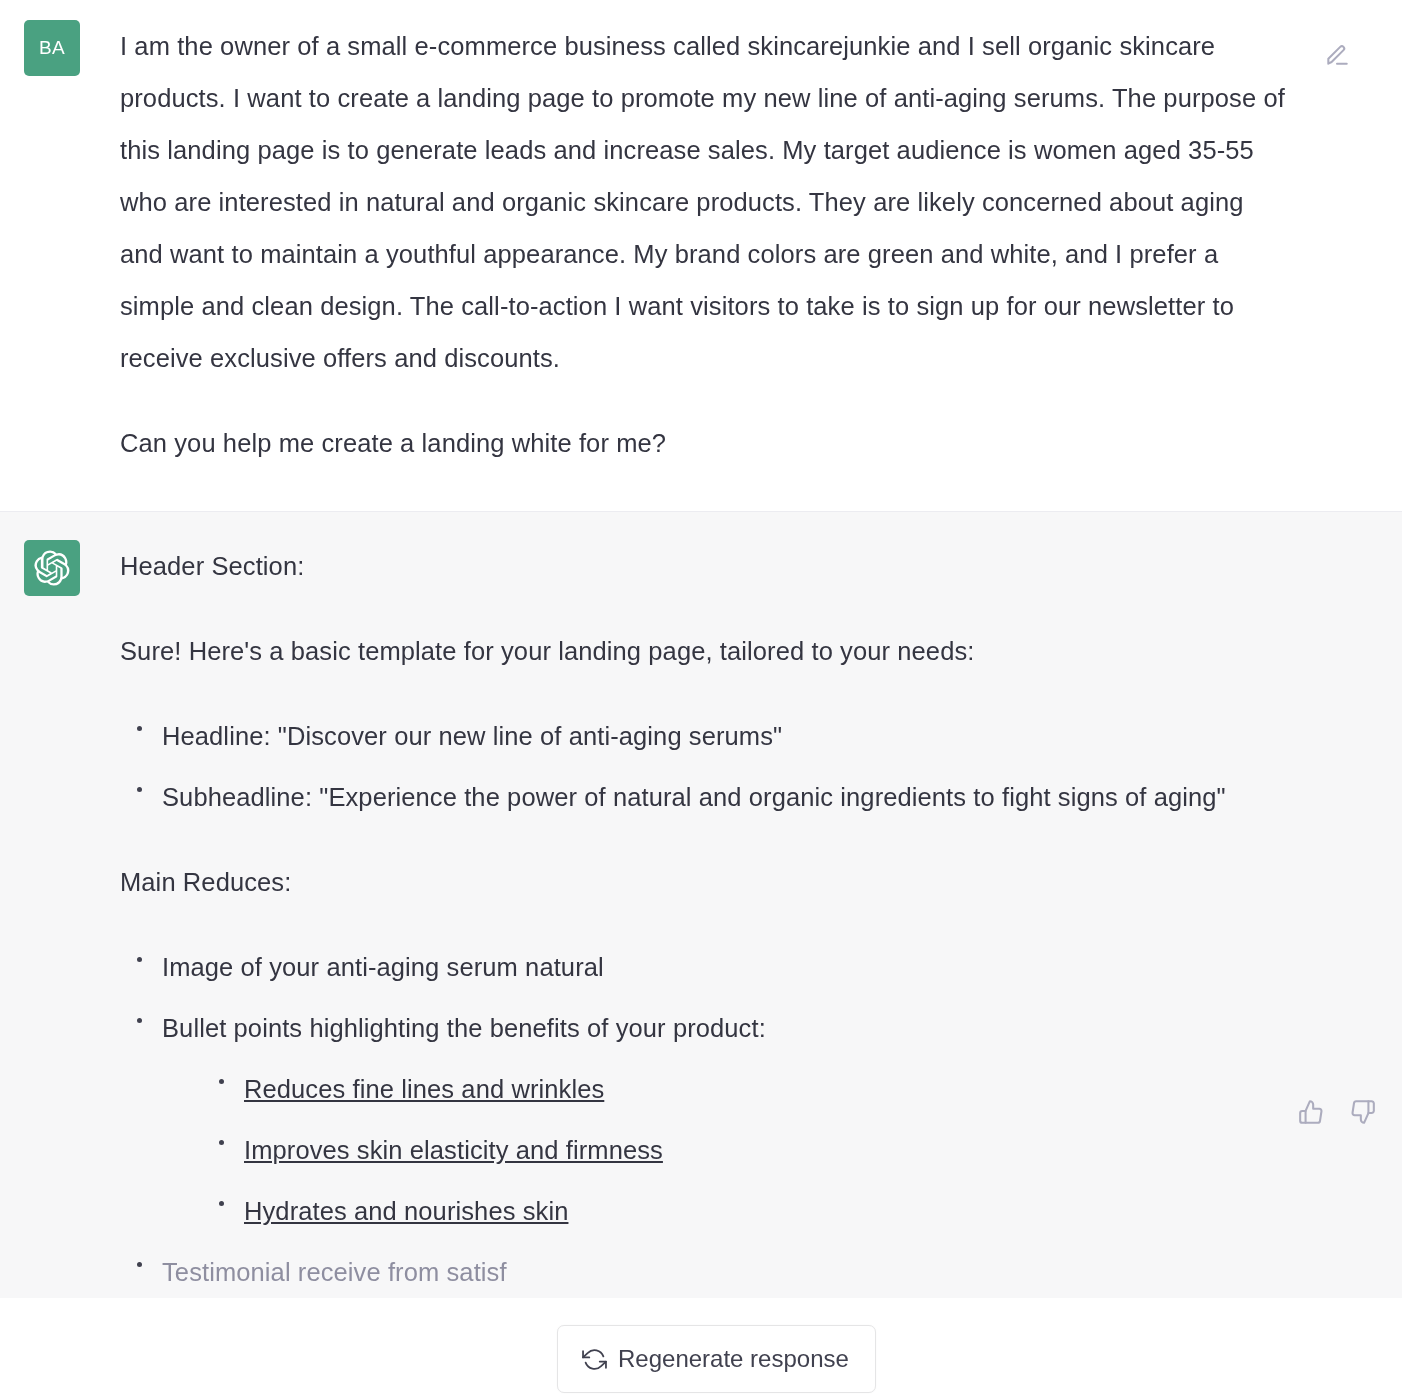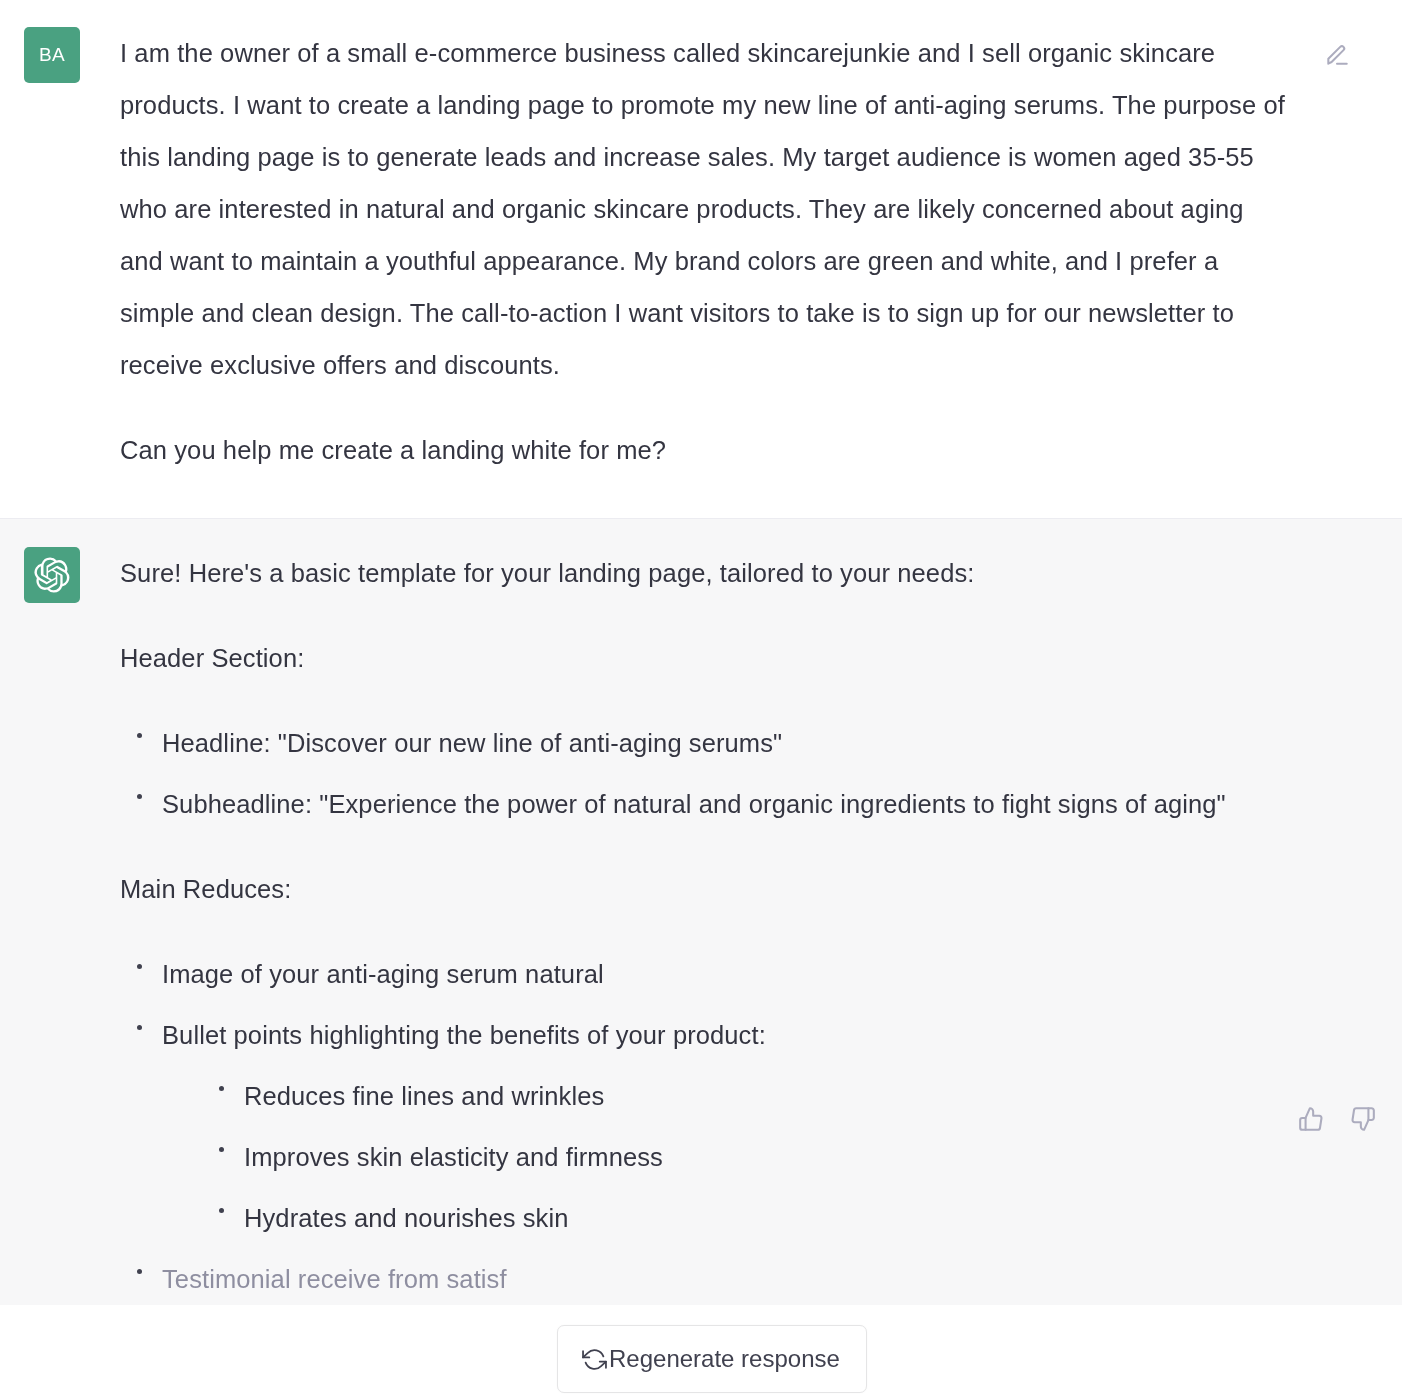--- a/index.html
+++ b/index.html
@@ -20,21 +20,21 @@
   }
 
   
   .msg {
     position: relative;
     display: flex;
     box-sizing: border-box;
   }
   .msg-user {
     background: #ffffff;
-    padding: 27px 0 42px 0;
+    padding: 20px 0 42px 0;
     border-bottom: 1px solid #ececf1;
   }
   .msg-assistant {
     background: #f7f7f8;
     padding: 28px 0 0 0;
   }
 
   .avatar-col {
     width: 120px;
     flex: 0 0 120px;
@@ -85,20 +85,21 @@
 
   
   ul.bul {
     list-style: none;
     margin: 0 0 33px 0;
     padding: 0;
   }
   ul.bul.nested {
     margin: 0 0 0 0;
     padding-left: 40px;
+    text-decoration: underline;
   }
   ul.bul > li {
     position: relative;
     padding-left: 42px;
     margin: 0 0 9px 0;
   }
   ul.bul > li:last-child { margin-bottom: 0; }
   ul.bul > li::before {
     content: "";
     position: absolute;
@@ -139,21 +140,21 @@
   
   .regen-wrap {
     position: absolute;
     left: 557px;
     top: 1325px;
     z-index: 5;
   }
   .regen-btn {
     display: inline-flex;
     align-items: center;
-    gap: 2px;
+    gap: 11px;
     background: #ffffff;
     border: 1px solid #e5e5e6;
     border-radius: 7px;
     padding: 19px 26px 19px 24px;
     color: #40414f;
     font-size: 24px;
     font-family: "Liberation Sans", sans-serif;
     box-shadow: 0 0 2px rgba(0,0,0,0.03);
     cursor: pointer;
     white-space: nowrap;
@@ -192,23 +193,23 @@
           <svg width="36" height="36" viewBox="0 0 41 41" fill="#ffffff">
             <path d="M37.532 16.87a9.963 9.963 0 0 0-.856-8.184 10.078 10.078 0 0 0-10.855-4.835A9.965 9.965 0 0 0 18.306.5a10.079 10.079 0 0 0-9.614 6.977 9.967 9.967 0 0 0-6.664 4.834 10.08 10.08 0 0 0 1.24 11.817 9.965 9.965 0 0 0 .856 8.185 10.079 10.079 0 0 0 10.855 4.835 9.965 9.965 0 0 0 7.516 3.35 10.078 10.078 0 0 0 9.617-6.981 9.967 9.967 0 0 0 6.663-4.834 10.079 10.079 0 0 0-1.243-11.813ZM22.498 37.886a7.474 7.474 0 0 1-4.799-1.735c.061-.033.168-.092.237-.134l7.964-4.6a1.294 1.294 0 0 0 .655-1.134V19.054l3.366 1.944a.12.12 0 0 1 .066.092v9.299a7.505 7.505 0 0 1-7.49 7.496ZM6.392 31.006a7.471 7.471 0 0 1-.894-5.023c.06.036.162.099.237.141l7.964 4.6a1.297 1.297 0 0 0 1.308 0l9.724-5.614v3.888a.12.12 0 0 1-.048.103l-8.051 4.649a7.504 7.504 0 0 1-10.24-2.744ZM4.297 13.62A7.469 7.469 0 0 1 8.2 10.333c0 .068-.4.188-.4.272v9.201a1.293 1.293 0 0 0 .654 1.132l9.723 5.614-3.366 1.944a.12.12 0 0 1-.114.01L7.04 23.856a7.504 7.504 0 0 1-2.743-10.237Zm27.658 6.437-9.724-5.615 3.367-1.943a.121.121 0 0 1 .113-.01l8.056 4.652a7.498 7.498 0 0 1-1.158 13.528v-9.48a1.293 1.293 0 0 0-.654-1.132Zm3.35-5.043c-.059-.037-.162-.099-.236-.141l-7.965-4.6a1.298 1.298 0 0 0-1.308 0l-9.723 5.614v-3.888a.12.12 0 0 1 .048-.103l8.05-4.645a7.497 7.497 0 0 1 11.135 7.763Zm-21.063 6.929-3.367-1.944a.12.12 0 0 1-.065-.092v-9.299a7.497 7.497 0 0 1 12.293-5.756 6.94 6.94 0 0 0-.236.134l-7.965 4.6a1.294 1.294 0 0 0-.654 1.132l-.006 11.225Zm1.829-3.943 4.33-2.501 4.332 2.5v5.003l-4.331 2.5-4.331-2.5V18Z"></path>
           </svg>
         </span>
       </div>
     </div>
 
     <div class="body-col">
       <div class="prose">
 
+        <p>Header Section:</p>
+
         <p>Sure! Here's a basic template for your landing page, tailored to your needs:</p>
-
-        <p>Header Section:</p>
 
         <ul class="bul">
           <li>Headline: "Discover our new line of anti-aging serums"</li>
           <li>Subheadline: "Experience the power of natural and organic ingredients to fight signs of aging"</li>
         </ul>
 
         <p>Main Reduces:</p>
 
         <ul class="bul" style="margin-bottom:0;">
           <li>Image of your anti-aging serum natural</li>

